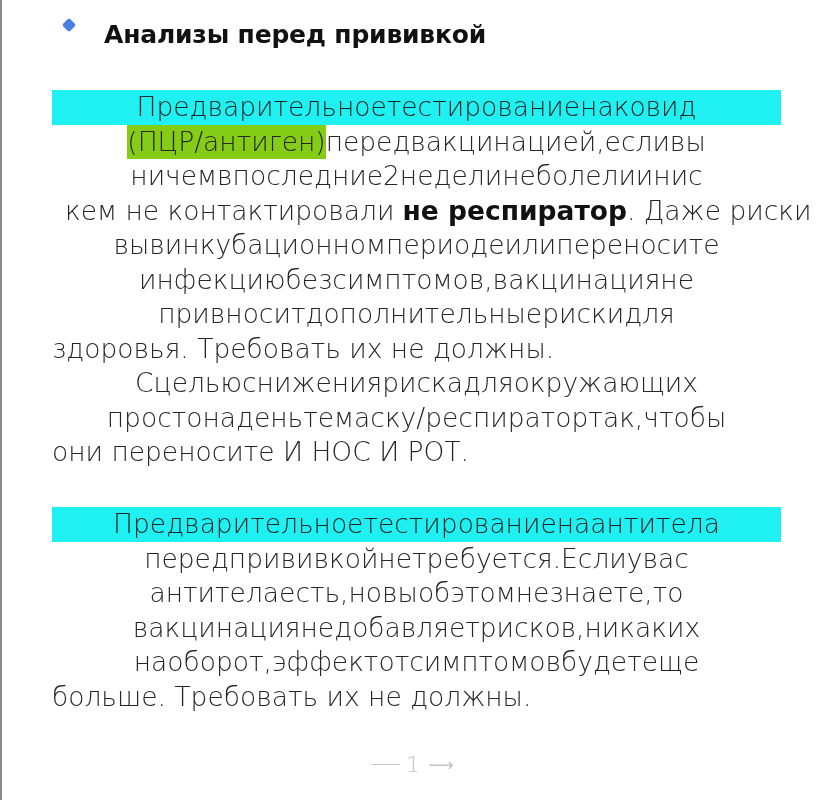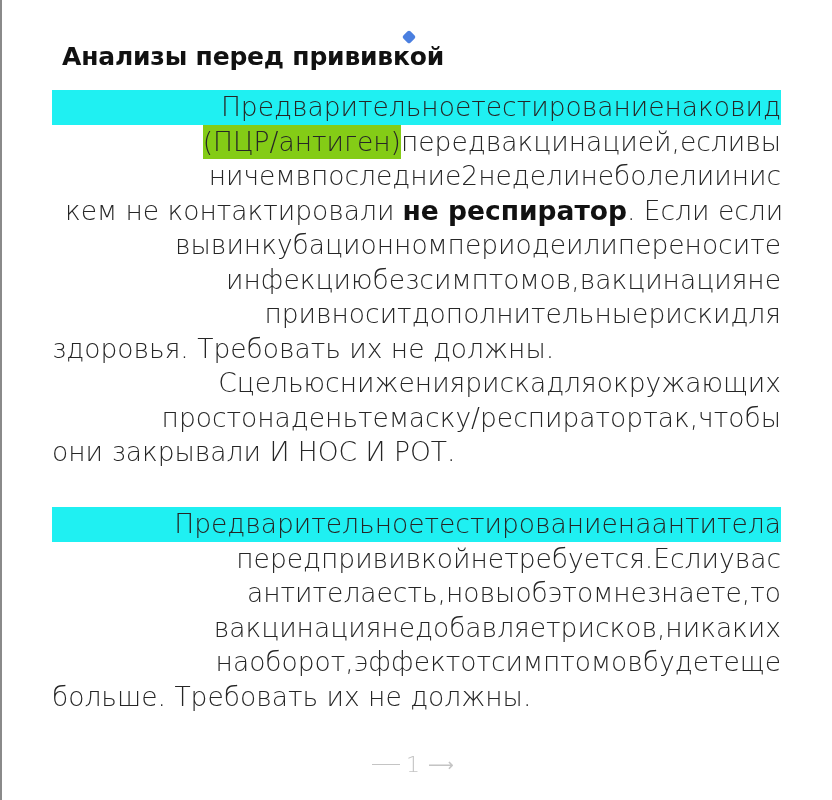--- a/index.html
+++ b/index.html
@@ -17,24 +17,23 @@
   }
   .left-border {
     position: absolute;
     left: 0; top: 0;
     width: 2px; height: 800px;
     background: #8a8a8a;
   }
   .heading {
     position: absolute;
     left: 62px;
-    top: 32px;
+    top: 20px;
     display: flex;
-    align-items: flex-end;
-    flex-direction: column;
+    align-items: flex-start;
   }
   .diamond {
     width: 10px;
     height: 10px;
     background: #4a7fe0;
     transform: rotate(45deg);
     border-radius: 2px;
     margin-right: 30px;
     margin-left: 2px;
   }
@@ -49,21 +48,21 @@
     position: absolute;
     left: 52px;
     width: 729px;
     font-size: 26.5px;
     line-height: 34.5px;
     font-weight: 300;
     color: #262626;
   }
   .line {
     display: flex;
-    justify-content: flex-end;
+    justify-content: center;
     white-space: nowrap;
     height: 34.5px;
   }
   .line.left {
     justify-content: flex-start;
     gap: 9px;
   }
   .hl {
     background: #84cc16;
   }
@@ -127,21 +126,21 @@
       <span>недели</span>
       <span>не</span>
       <span>болели</span>
       <span>и</span>
       <span>ни</span>
       <span>с</span>
     </div>
     <div class="line left" style="gap: 0px; margin-left: 13px;">
       <span style="margin-right: 8px;">кем не контактировали</span>
       <span class="b">не респиратор</span>
-      <span>. Если если</span>
+      <span>. Даже риски</span>
     </div>
     <div class="line">
       <span>вы</span>
       <span>в</span>
       <span>инкубационном</span>
       <span>периоде</span>
       <span>или</span>
       <span>переносите</span>
     </div>
     <div class="line">
@@ -172,21 +171,21 @@
       <span>окружающих</span>
     </div>
     <div class="line">
       <span>просто</span>
       <span>наденьте</span>
       <span>маску/респиратор</span>
       <span>так,</span>
       <span>чтобы</span>
     </div>
     <div class="line left">
-      <span>они закрывали И НОС И РОТ.</span>
+      <span>они переносите И НОС И РОТ.</span>
     </div>
   </div>
 
 <div class="para" id="p3" style="top:507px;">
     <div class="line hl-full">
       <span>Предварительное</span>
       <span>тестирование</span>
       <span>на</span>
       <span>антитела</span>
     </div>

